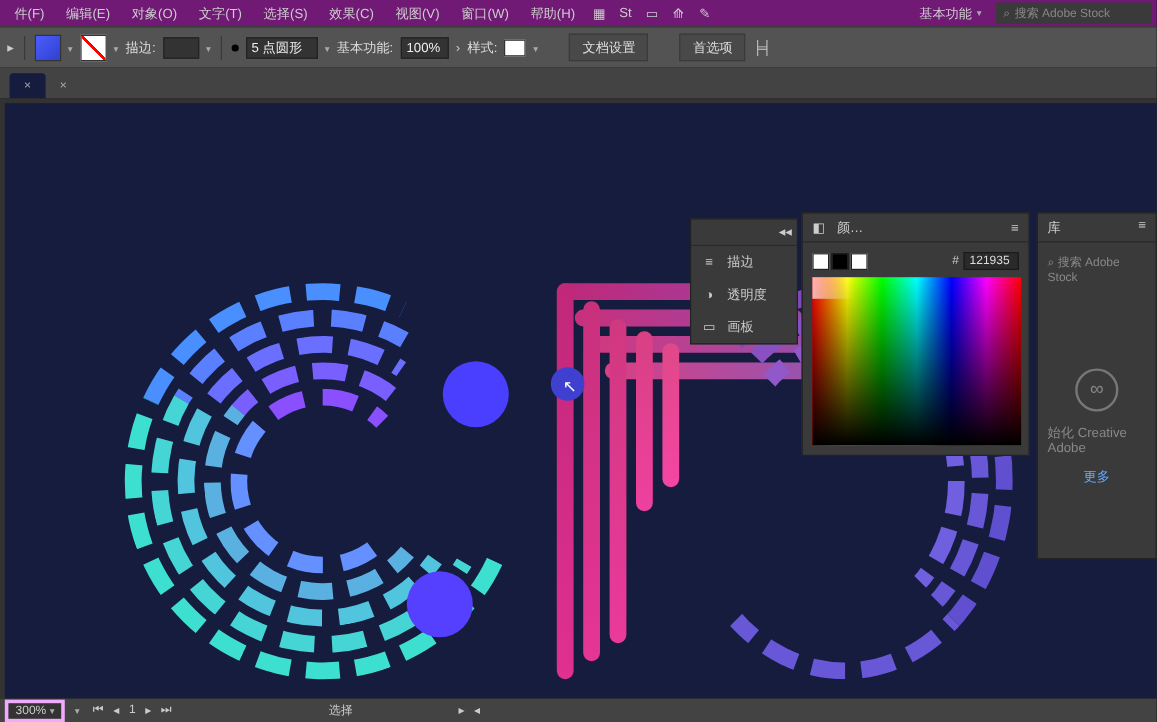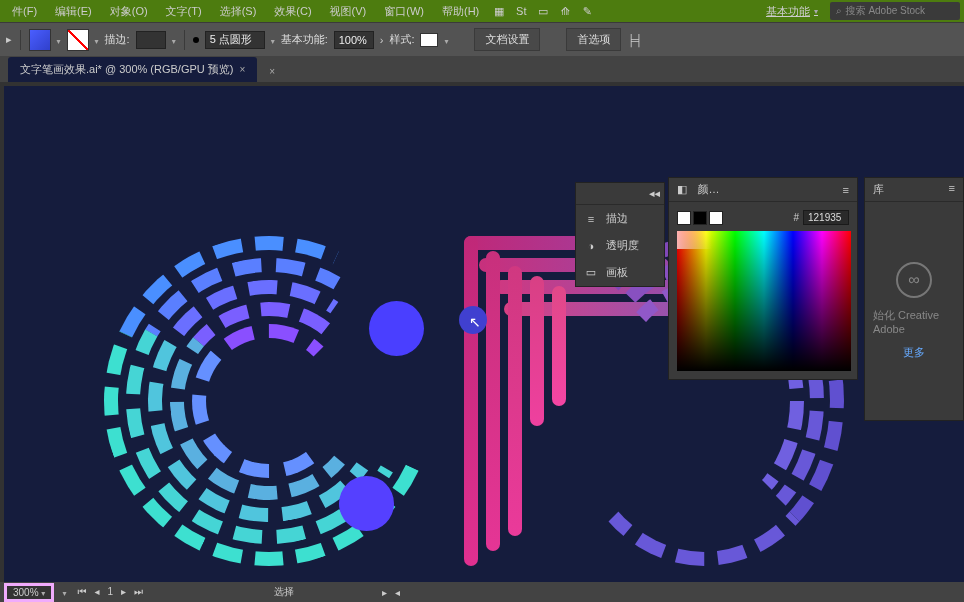--- a/index.html
+++ b/index.html
@@ -1,24 +1,24 @@
 <!DOCTYPE html>
 <html><head>
 <meta charset="utf-8">
 <style>
 * { margin: 0; padding: 0; box-sizing: border-box; font-family: "Microsoft YaHei", sans-serif; }
 body { background: #1a1a1a; color: #ccc; width: 964px; height: 602px; overflow: hidden; font-size: 11px; }
 .app { display: flex; flex-direction: column; height: 100%; }
 
 
-.menubar { background: #4d7c0f; height: 22px; display: flex; align-items: center; padding: 0 4px; gap: 2px; }
+.menubar { background: #701a75; height: 22px; display: flex; align-items: center; padding: 0 4px; gap: 2px; }
 .menubar .menu-item { padding: 2px 8px; cursor: pointer; }
 .menubar .spacer { flex: 1; }
 .menubar .icon-btn { width: 20px; height: 20px; display: flex; align-items: center; justify-content: center; cursor: pointer; }
-.menubar .workspace { padding: 2px 10px; display: flex; gap: 4px; text-decoration: underline; }
+.menubar .workspace { padding: 2px 10px; display: flex; gap: 4px; }
 .menubar .search { background: #3a3a3a; padding: 2px 6px; border-radius: 2px; display: flex; align-items: center; gap: 4px; width: 130px; color: #888; font-size: 10px; }
 
 
 .controlbar { background: #535353; height: 34px; display: flex; align-items: center; padding: 0 6px; gap: 6px; border-top: 1px solid #3a3a3a; }
 .swatch { width: 22px; height: 22px; border: 1px solid #333; position: relative; }
 .swatch.fill { background: linear-gradient(135deg, #4a5eff, #3040cc); }
 .swatch.stroke { background: #fff; }
 .swatch.nostroke::after { content: ""; position: absolute; inset: 0; background: linear-gradient(to top right, transparent 46%, red 46%, red 54%, transparent 54%); }
 .ctrl-label { color: #ddd; font-size: 11px; }
 .ctrl-input { background: #333; border: 1px solid #222; color: #eee; padding: 2px 4px; font-size: 11px; width: 40px; }
@@ -152,21 +152,20 @@
     <span class="ctrl-label">样式:</span>
     <div class="mini-swatch"></div>
     <span class="chev"></span>
     <button class="ctrl-btn">文档设置</button>
     <button class="ctrl-btn">首选项</button>
     <span>╞╡</span>
   </div>
 
   <div class="tabbar">
     <div class="tab active">
-      <span>文字笔画效果.ai* @ 300% (RGB/GPU 预览)</span>
       <span class="close">×</span>
     </div>
     <div class="tab">
       <span class="close">×</span>
     </div>
   </div>
 
   <div class="workspace-row">
     <div class="canvas-wrap">
       <div class="artboard">
@@ -236,20 +235,24 @@
         </div>
         <div class="spectrum"></div>
       </div>
     </div>
 
     <div class="panel-stack">
       <div class="head">
         <span>库</span>
         <span style="margin-left:auto">≡</span>
       </div>
+      <div class="body">
+        <span>⌕</span>
+        <span>搜索 Adobe Stock</span>
+      </div>
       <div class="cc-placeholder">
         <div class="cc-icon">∞</div>
         <span>始化 Creative Adobe</span>
         <span style="color:#6af">更多</span>
       </div>
     </div>
   </div>
 
   <div class="statusbar">
     <div class="zoom">

